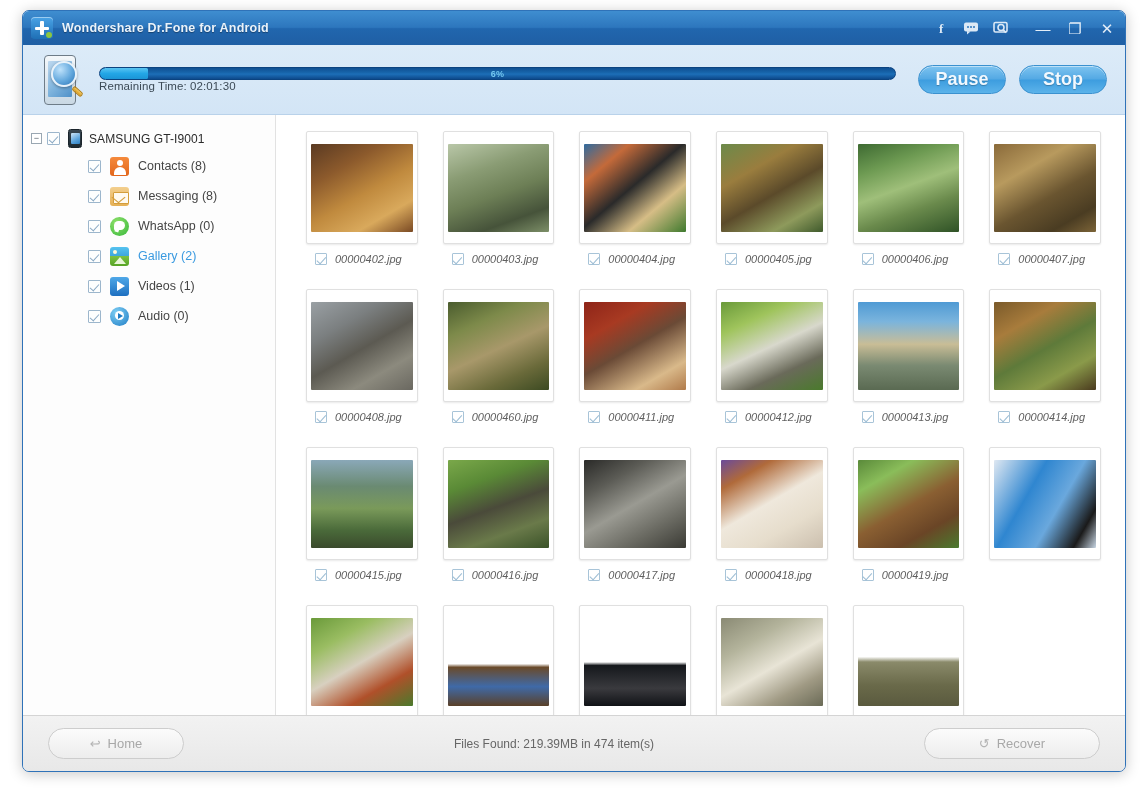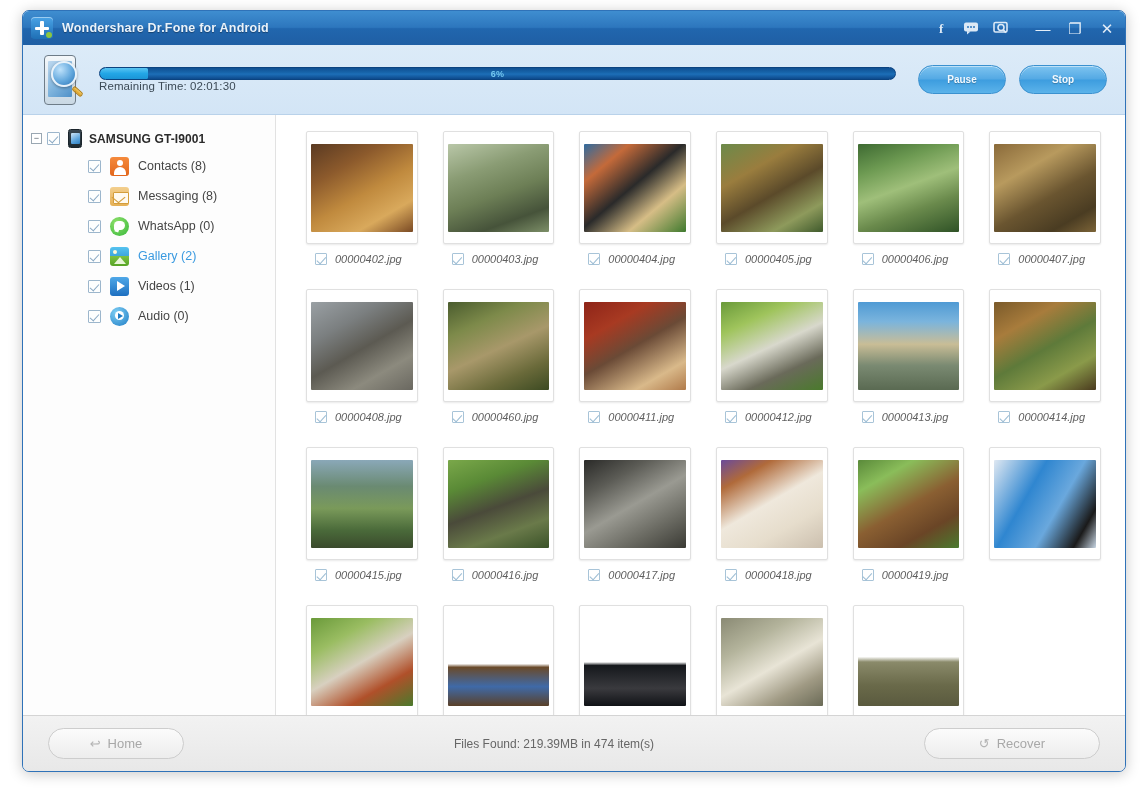--- a/index.html
+++ b/index.html
@@ -117,21 +117,21 @@
     color:#74c8f0; font-size:9px; font-weight:bold; letter-spacing:.3px;
   }
   .remaining {
     font-size:11.5px; color:#3c4a56; letter-spacing:.1px;
   }
   .prog-btns { display:flex; gap:13px; margin-left:22px; flex:0 0 auto; }
   .pill-btn {
     width:88px; height:29px; border-radius:15px;
     background:linear-gradient(to bottom,#7ec4f0 0%,#54a9e4 48%,#3d9ddf 52%,#5cb3ea 100%);
     border:1px solid #3b91cf;
-    color:#f2f9ff; font-size:10px; font-weight:bold;
+    color:#f2f9ff; font-size:18px; font-weight:bold;
     display:flex; align-items:center; justify-content:center;
     text-shadow:0 1px 1px rgba(0,0,0,.25);
     box-shadow:inset 0 1px 0 rgba(255,255,255,.5);
     cursor:pointer;
   }
   
   .body-row { flex:1; display:flex; min-height:0; background:#ffffff; }
   
   .sidebar {
     flex:0 0 253px; background:#fdfdfd;
@@ -159,21 +159,21 @@
   .dev-icon {
     width:14px; height:19px; margin:0 7px 0 8px; flex:0 0 14px;
     border-radius:2.5px; background:linear-gradient(to bottom,#3a4852,#1d2930);
     position:relative; border:1px solid #1a242b;
   }
   .dev-icon:after {
     content:""; position:absolute; left:1.5px; top:2.5px; right:1.5px; bottom:3.5px;
     background:linear-gradient(150deg,#cfe6f8 0%,#5ba4dd 60%,#2f7fc0 100%);
     border-radius:1px;
   }
-  .dev-name { font-size:12px; font-weight:bold; color:#2b2b2b; letter-spacing:.1px; }
+  .dev-name { font-size:12px; font-weight:normal; color:#2b2b2b; letter-spacing:.1px; }
   .tree-item {
     display:flex; align-items:center; height:30px; padding-left:65px; cursor:pointer;
   }
   .ti-icon {
     width:19px; height:19px; margin:0 9px 0 0; flex:0 0 19px;
     border-radius:3px; position:relative; overflow:hidden;
   }
   .ti-label { font-size:12.5px; color:#454545; }
   .ti-label.active { color:#3a9ae0; }
   

